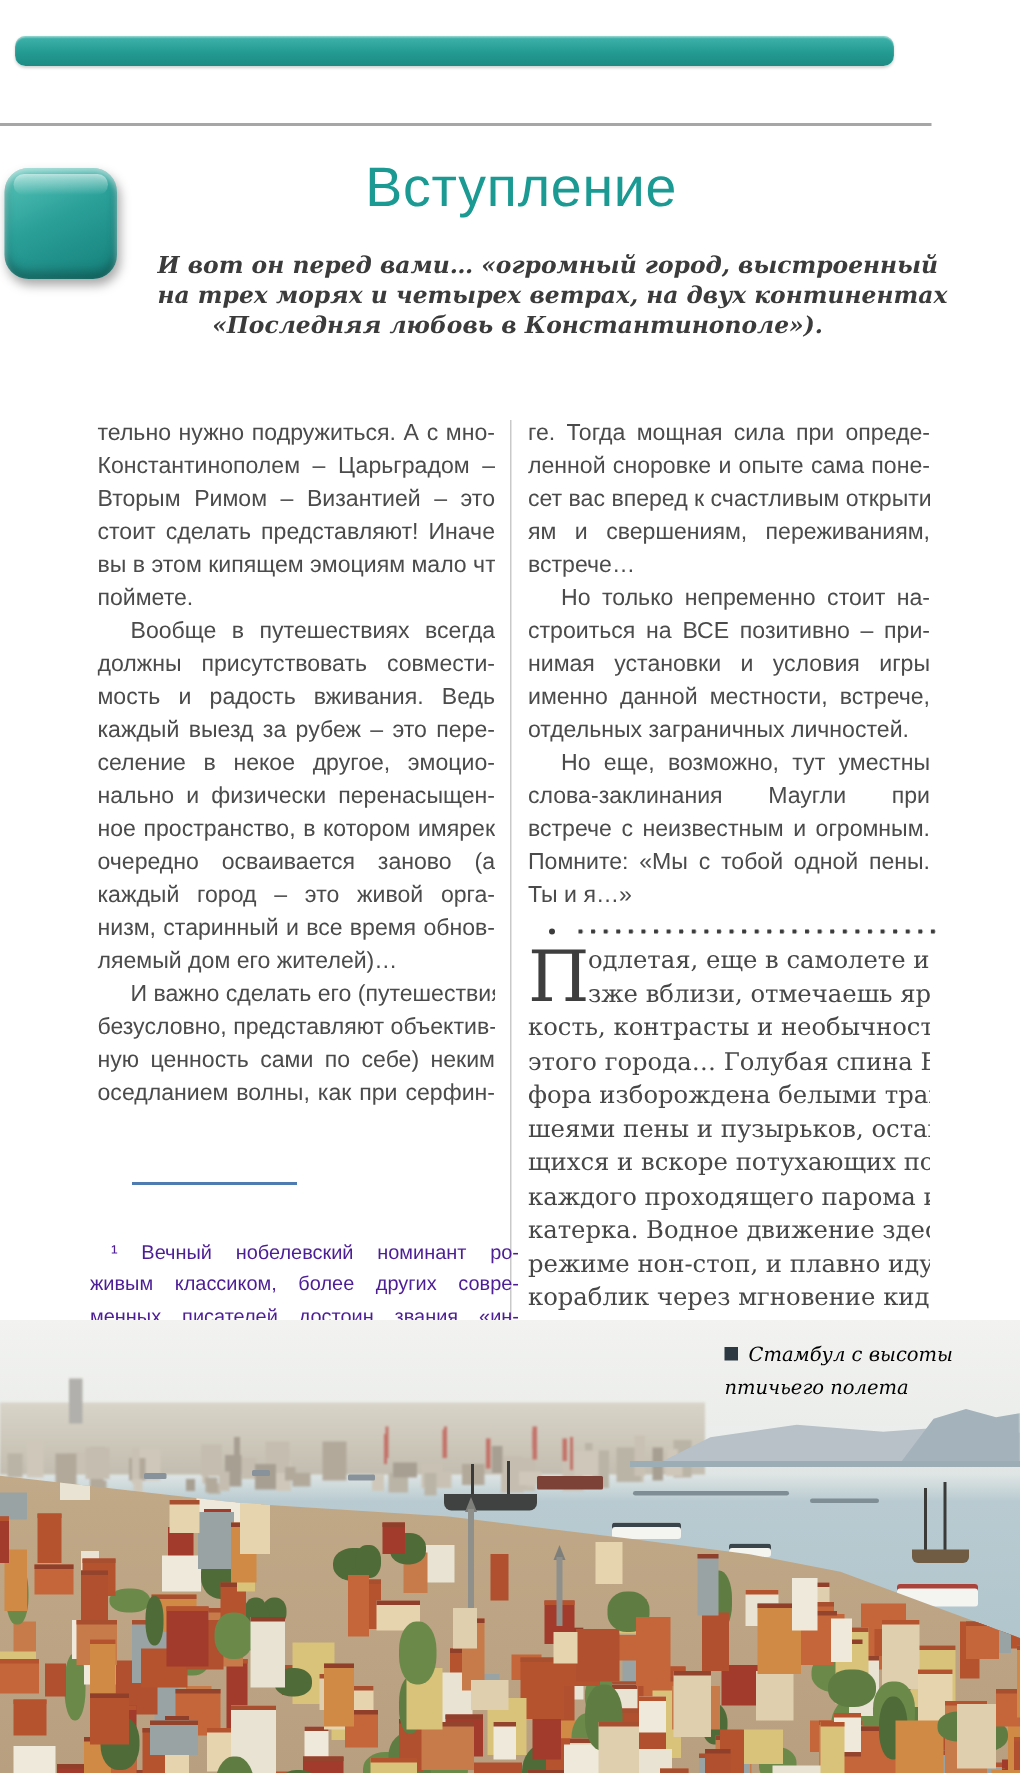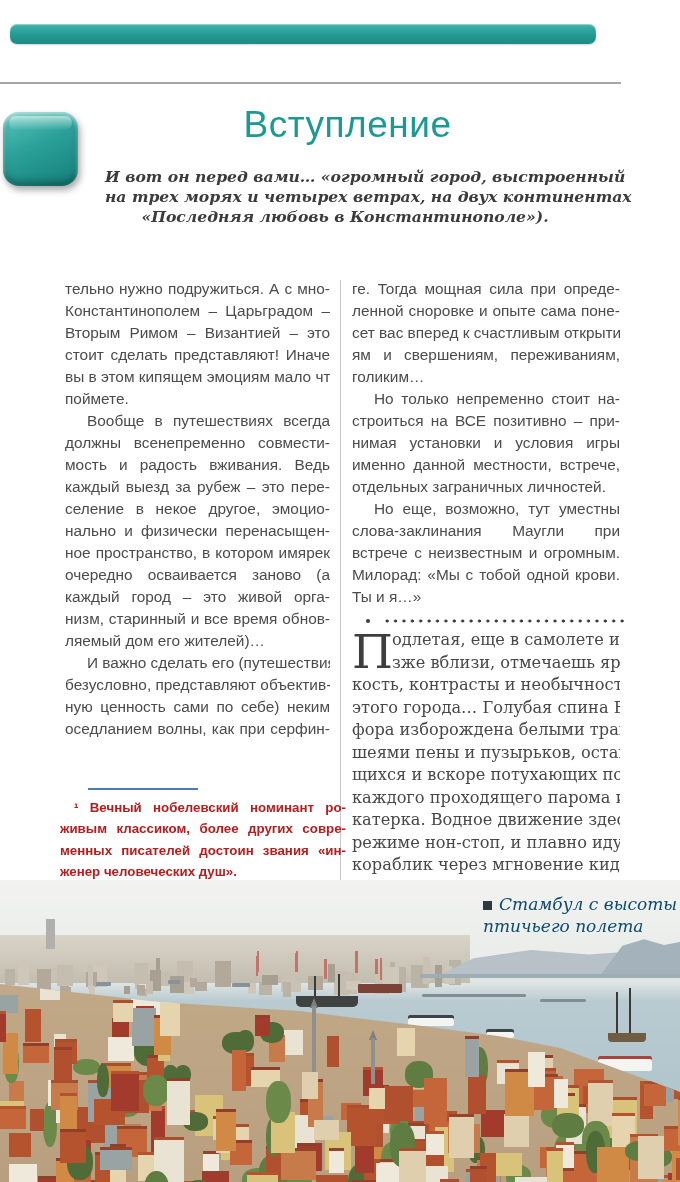--- a/index.html
+++ b/index.html
@@ -36,21 +36,21 @@
   .dot-run{position:absolute;left:19px;top:0;width:243px;height:8px;
       background-image:radial-gradient(circle at 2px 4px,#3c3c3c 1.4px,rgba(0,0,0,0) 1.7px);
       background-size:8.4px 8px;background-repeat:repeat-x;}
   .serif-sec{position:absolute;left:352px;top:629px;width:268px;color:#474747;
       font-family:"DejaVu Serif",serif;font-size:16.2px;}
   .serif-sec .tl{height:22.5px;line-height:22.5px;}
   .serif-sec .dc-pad{padding-left:40px;}
   .dropcap{position:absolute;left:0;top:0;font-size:47px;line-height:45px;color:#3e3e3e;
       font-family:"DejaVu Serif",serif;}
   .fn-rule{position:absolute;left:88px;top:788px;width:110px;height:2px;background:#4e7bb0;}
-  .footnote{position:absolute;left:60px;top:797px;width:286px;color:#b91c1c;font-size:13.3px;font-weight:bold;}
+  .footnote{position:absolute;left:60px;top:824px;width:286px;color:#4c1d95;font-size:13.3px;}
   .footnote .tl{height:21.3px;line-height:21.3px;}
   .footnote .tl.ind{text-indent:14px;}
   
   .photo{position:absolute;left:0;top:880px;width:680px;height:302px;overflow:hidden;
       background:linear-gradient(180deg,#f3f4f2 0%,#e9ecea 28%,#dfe5e4 34%,#b9cbd1 40%,#a9c0c9 100%);}
   .sky-haze{position:absolute;left:0;top:0;width:680px;height:70px;
       background:linear-gradient(180deg,#f2f3f1,#ebedea);}
   .skyline{position:absolute;left:0;top:55px;width:470px;height:48px;filter:blur(.7px);
       background:linear-gradient(180deg,#d8d4c8 0%,#c9c4b6 70%,#c2bdb0 100%);}
   .skyline span{position:absolute;}
@@ -69,21 +69,21 @@
   .sail-hull{position:absolute;left:608px;top:153px;width:38px;height:9px;background:#6f5c42;border-radius:0 0 4px 4px;}
   .city{position:absolute;left:0;top:0;width:680px;height:302px;
       clip-path:polygon(0 34.4%,23.5% 40.4%,44% 43.4%,61.8% 48.3%,73.5% 51.7%,82.4% 55.6%,91.2% 62.9%,100% 70.2%,100% 100%,0 100%);
       background:linear-gradient(180deg,#c8b596 0%,#c0a887 40%,#b89f80 100%);}
   .city span{position:absolute;}
   .minaret{position:absolute;}
   .minaret .shaft{position:absolute;left:2px;top:8px;width:4px;height:100%;background:#8f908c;}
   .minaret .cone{position:absolute;left:0;top:0;width:0;height:0;
       border-left:4px solid transparent;border-right:4px solid transparent;border-bottom:10px solid #7e7f7b;}
   .photo-caption{position:absolute;left:483px;top:893px;width:155px;z-index:5;
-      font-family:"DejaVu Serif",serif;font-style:italic;font-size:17px;color:#0c4a6e;}
+      font-family:"DejaVu Serif",serif;font-style:italic;font-size:13px;color:#000000;}
   .photo-caption .cap-line{line-height:22px;white-space:nowrap;}
   .cap-bullet{display:inline-block;width:9px;height:9px;background:#2c3942;margin-right:7px;}
 </style>
 </head>
 <body>
 
 <div class="page">
 
   <div class="accent-bar"></div>
   <div class="top-rule"></div>
@@ -101,51 +101,51 @@
     </div>
 
   <div class="col col-left" id="col-left">
       <div class="tl">тельно нужно подружиться. А с мно-</div>
       <div class="tl">Константинополем – Царьградом –</div>
       <div class="tl">Вторым Римом – Византией – это</div>
       <div class="tl">стоит сделать представляют! Иначе</div>
       <div class="tl">вы в этом кипящем эмоциям мало что</div>
       <div class="tl fin">поймете.</div>
       <div class="tl ind">Вообще в путешествиях всегда</div>
-      <div class="tl">должны всенепременно совмести-</div>
+      <div class="tl">должны присутствовать совмести-</div>
       <div class="tl">мость и радость вживания. Ведь</div>
       <div class="tl">каждый выезд за рубеж – это пере-</div>
       <div class="tl">селение в некое другое, эмоцио-</div>
       <div class="tl">нально и физически перенасыщен-</div>
       <div class="tl">ное пространство, в котором имярек</div>
       <div class="tl">очередно осваивается заново (а</div>
       <div class="tl">каждый город – это живой орга-</div>
       <div class="tl">низм, старинный и все время обнов-</div>
       <div class="tl fin">ляемый дом его жителей)…</div>
       <div class="tl ind">И важно сделать его (путешествия,</div>
       <div class="tl">безусловно, представляют объектив-</div>
       <div class="tl">ную ценность сами по себе) неким</div>
       <div class="tl">оседланием волны, как при серфин-</div>
     </div>
   <div class="col-divider"></div>
   <div class="col col-right" id="col-right">
       <div class="tl">ге. Тогда мощная сила при опреде-</div>
       <div class="tl">ленной сноровке и опыте сама поне-</div>
       <div class="tl">сет вас вперед к счастливым открыти-</div>
       <div class="tl">ям и свершениям, переживаниям,</div>
-      <div class="tl fin">голиким…</div>
+      <div class="tl fin">встрече…</div>
       <div class="tl ind">Но только непременно стоит на-</div>
       <div class="tl">строиться на ВСЕ позитивно – при-</div>
       <div class="tl">нимая установки и условия игры</div>
       <div class="tl">именно данной местности, встрече,</div>
       <div class="tl fin">отдельных заграничных личностей.</div>
       <div class="tl ind">Но еще, возможно, тут уместны</div>
       <div class="tl">слова-заклинания Маугли при</div>
       <div class="tl">встрече с неизвестным и огромным.</div>
-      <div class="tl">Милорад: «Мы с тобой одной крови.</div>
+      <div class="tl">Помните: «Мы с тобой одной пены.</div>
       <div class="tl fin">Ты и я…»</div>
     </div>
 
   <div class="dotted-row">
     <span class="dot-lead"></span>
     <span class="dot-run"></span>
   </div>
 
   <div class="serif-sec" id="serif-sec">
     <span class="dropcap">П</span>

